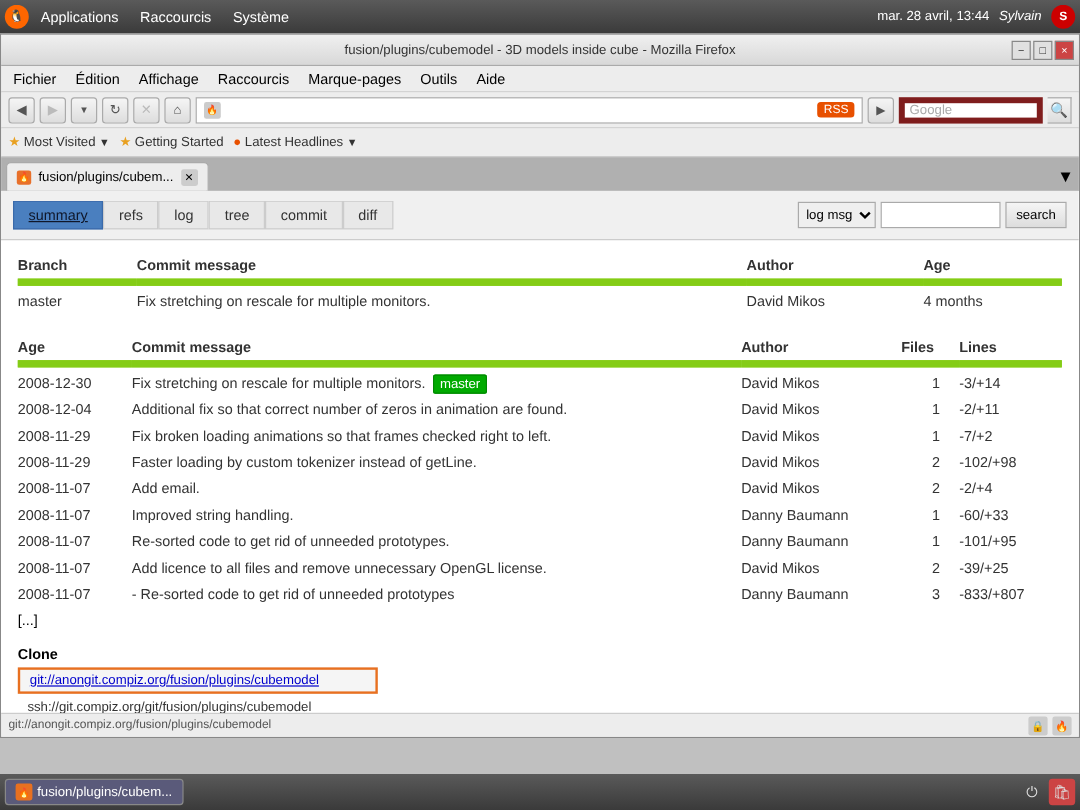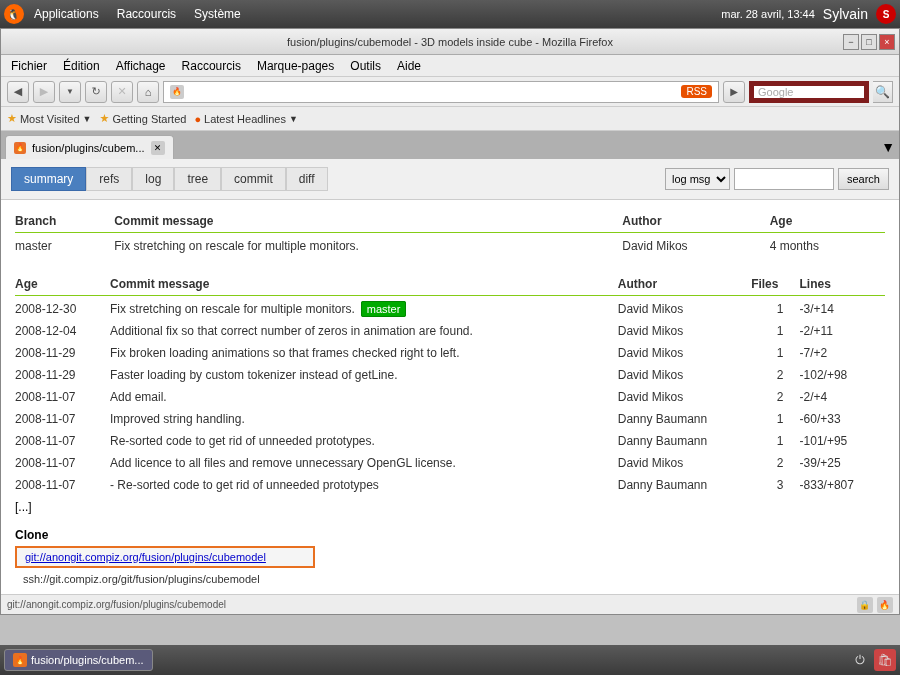--- a/index.html
+++ b/index.html
@@ -152,39 +152,40 @@
       padding: 4px 12px;
       cursor: pointer;
       border: 1px solid #ccc;
       background: #e8e8e8;
       font-size: 12px;
       text-decoration: none;
       color: #333;
     }
     .cgit-tab.active {
       background: #4a7fbf;
-      color: #ffffff;
+      color: #0f172a;
       border-color: #3a6aaa;
+      text-decoration: underline;
     }
     .cgit-search-area { margin-left: auto; display: flex; align-items: center; gap: 4px; }
     .cgit-search-select { font-size: 11px; border: 1px solid #aaa; padding: 2px; height: 22px; }
     .cgit-search-input { height: 22px; border: 1px solid #aaa; padding: 0 4px; font-size: 11px; width: 100px; }
     .cgit-search-btn { height: 22px; padding: 0 8px; background: linear-gradient(to bottom, #f5f5f5, #ddd); border: 1px solid #aaa; font-size: 11px; cursor: pointer; }
 
     
     .cgit-content { padding: 10px 14px; }
 
     .cgit-table { width: 100%; border-collapse: collapse; }
     .cgit-table th {
       text-align: left;
       font-weight: bold;
       padding: 4px 8px 4px 0;
       font-size: 12px;
       color: #333;
-      border-bottom: 1px solid #84cc16;
+      border-bottom: 6px solid #84cc16;
     }
     .cgit-table td {
       padding: 4px 8px 4px 0;
       font-size: 12px;
       vertical-align: top;
       color: #333;
     }
     .cgit-table tr:first-child td { padding-top: 6px; }
 
     .master-badge {
@@ -256,21 +257,21 @@
 
 <div class="os-topbar">
   <div class="os-topbar-left">
     <div class="os-icon">🐧</div>
     <span class="os-menu-item">Applications</span>
     <span class="os-menu-item">Raccourcis</span>
     <span class="os-menu-item">Système</span>
   </div>
   <div class="os-topbar-right">
     <span style="font-size:11px;">mar. 28 avril, 13:44</span>
-    <span style="font-size:14px;">Sylvain</span>
+    <span style="font-size:11px;font-style:italic;">Sylvain</span>
     <div style="width:20px;height:20px;background:#cc0000;border-radius:50%;display:flex;align-items:center;justify-content:center;color:white;font-size:10px;font-weight:bold;">S</div>
   </div>
 </div>
 
 <div class="browser-window">
 
   <div class="browser-titlebar">
     <span style="font-size:11px;">fusion/plugins/cubemodel - 3D models inside cube - Mozilla Firefox</span>
     <div class="browser-window-controls">
       <div class="wc-btn">−</div>

